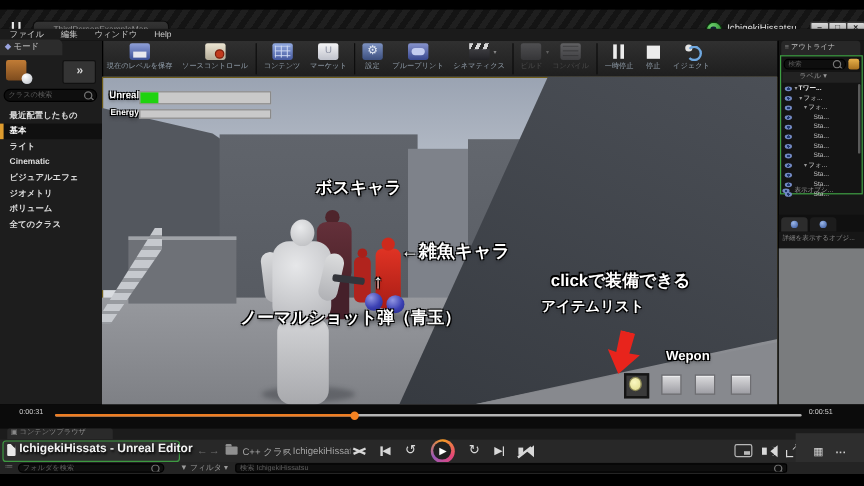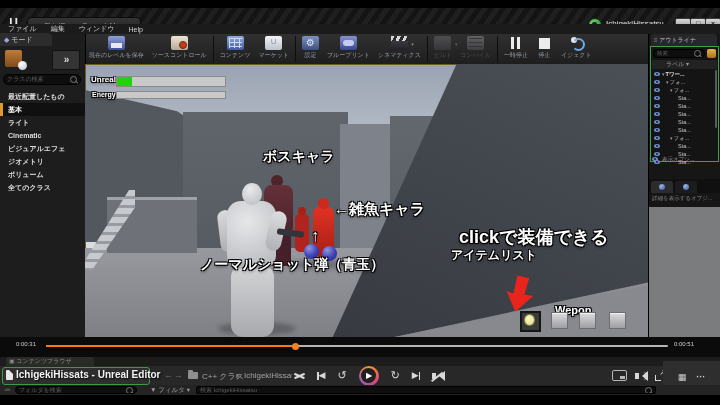--- a/index.html
+++ b/index.html
@@ -354,24 +354,24 @@
     </div>
     <div class="olt hud-label" style="left:7px;top:27px;font-size:7px;">Energy</div>
     <div class="hud-bar" style="left:31px;top:27px;width:110px;height:8px;">
       <div class="hud-fill" style="width:0%;background:#1fd30f;"></div>
     </div>
 
     <div class="olt abs" style="left:178px;top:84px;font-size:14px;">ボスキャラ</div>
     <div class="olt abs" style="left:249px;top:136px;font-size:15px;text-align:center;">←雑魚キャラ</div>
     <div class="olt abs" style="left:226px;top:163px;font-size:16px;">↑</div>
     <div class="olt abs" style="left:115px;top:192px;font-size:14px;">ノーマルショット弾（青玉）</div>
-    <div class="olt abs" style="left:362px;top:161px;font-size:18px;padding-left:12px;">clickで装備できる</div>
+    <div class="olt abs" style="left:362px;top:161px;font-size:14px;padding-left:12px;">clickで装備できる</div>
     <div class="olt abs" style="left:366px;top:183px;font-size:12px;">アイテムリスト</div>
     <div class="red-arrow"></div>
-    <div class="olt abs" style="left:470px;top:240px;font-size:11px;">Wepon</div>
+    <div class="olt abs" style="left:470px;top:227px;font-size:11px;">Wepon</div>
 
     <div class="itembox sel" style="left:435px;top:247px;"></div>
     <div class="itembox" style="left:466px;top:248px;"></div>
     <div class="itembox" style="left:494px;top:248px;"></div>
     <div class="itembox" style="left:524px;top:248px;"></div>
   </div>
 
   <div class="rpanel">
     <div class="rtab"><span class="bars">≡</span> <span>アウトライナ</span></div>
     <div class="outliner-body">

